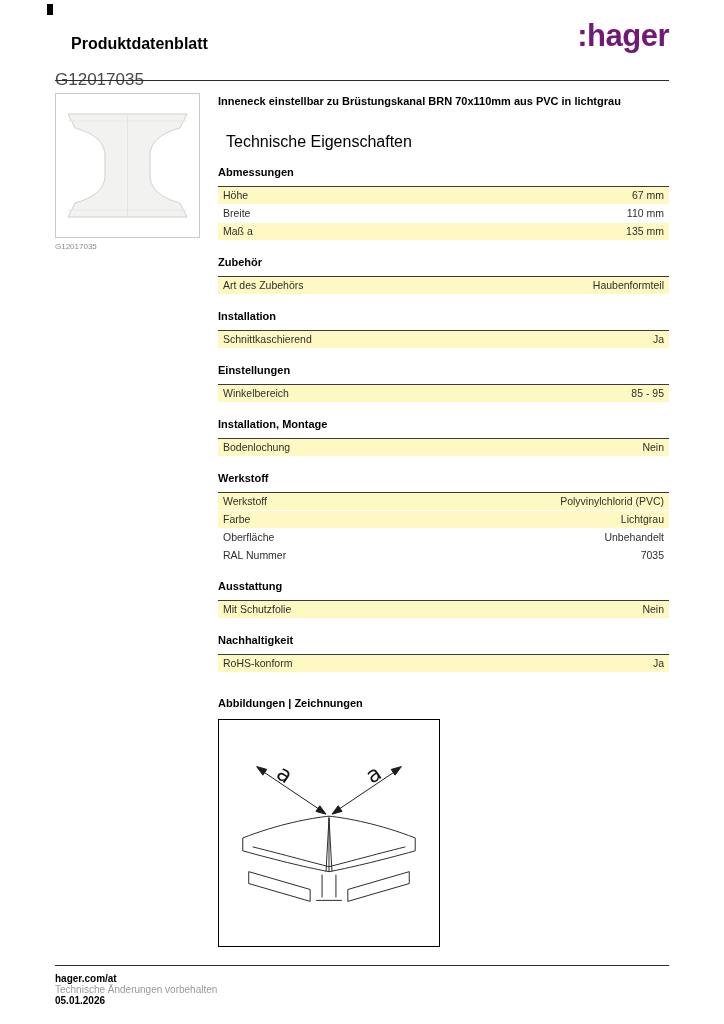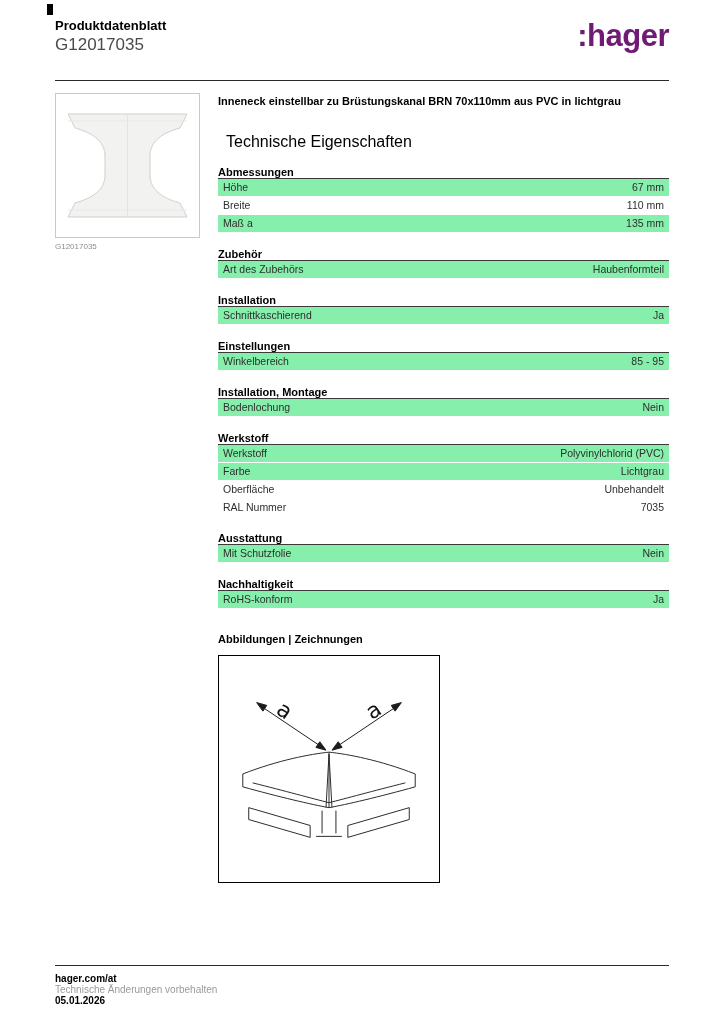--- a/index.html
+++ b/index.html
@@ -2,39 +2,39 @@
 <html><head>
 <meta charset="utf-8">
 <style>
   html,body{margin:0;padding:0;background:#fff;}
   body{width:724px;height:1024px;position:relative;font-family:"Liberation Sans",sans-serif;color:#000;overflow:hidden;}
   .page{position:relative;width:724px;height:1024px;background:#fff;}
   .crop-mark{position:absolute;left:47px;top:4px;width:6px;height:11px;background:#000;}
 
   
   .header{position:absolute;left:55px;right:55px;top:18px;display:flex;justify-content:space-between;align-items:flex-start;}
-  .header h1{margin:0;font-size:13px;font-weight:bold;line-height:1.2;}
+  .header h1{margin:16px;font-size:16px;font-weight:bold;line-height:1.2;}
   .header .subtitle{font-size:17px;color:#4a4a4a;line-height:1.3;}
   .logo{font-size:31px;font-weight:bold;letter-spacing:-0.5px;line-height:1;margin-top:2px;}
   .header-divider{position:absolute;left:55px;right:55px;top:80px;border:none;border-top:1px solid #2b2b2b;margin:0;}
 
   
   .content{position:absolute;left:55px;right:55px;top:93px;display:flex;gap:18px;}
   .left-col{width:145px;flex:0 0 145px;}
   .product-image-box{width:143px;height:143px;border:1px solid #c9c9c9;background:#fff;box-sizing:content-box;}
   .image-caption{font-size:8px;color:#8c8c8c;margin-top:4px;}
 
   .right-col{flex:1;min-width:0;}
   .product-title{margin:1px 0 0 0;font-size:11px;font-weight:bold;line-height:1.35;}
   .tech-heading{margin:24px 0 0 8px;font-size:16px;font-weight:normal;}
 
   .spec-section{margin-top:15px;}
-  .section-title{font-size:11px;font-weight:bold;padding-bottom:0;border-bottom:1px solid #3a3a3a;}
+  .section-title{font-size:11px;font-weight:bold;padding-bottom:8px;border-bottom:1px solid #3a3a3a;}
   .spec-row{display:flex;justify-content:space-between;align-items:center;font-size:10.5px;color:#2e2e2e;padding:2px 5px;min-height:13px;border-bottom:1px solid #fff;}
-  .spec-row.stripe{background:#86efac;}
+  .spec-row.stripe{background:#fef9c3;}
   .spec-row .spec-value{text-align:right;white-space:nowrap;padding-left:10px;}
 
   .drawings-heading{margin:24px 0 0 0;font-size:11px;font-weight:bold;}
   .drawing-box{width:220px;height:226px;border:1px solid #000;margin-top:10px;background:#fff;}
 
   
   .footer{position:absolute;left:55px;right:55px;bottom:18px;}
   .footer-divider{border:none;border-top:1px solid #2b2b2b;margin:0 0 7px 0;}
   .footer-row{display:flex;justify-content:space-between;align-items:baseline;font-size:10px;flex-direction:column;}
   .footer-left{font-weight:bold;}

